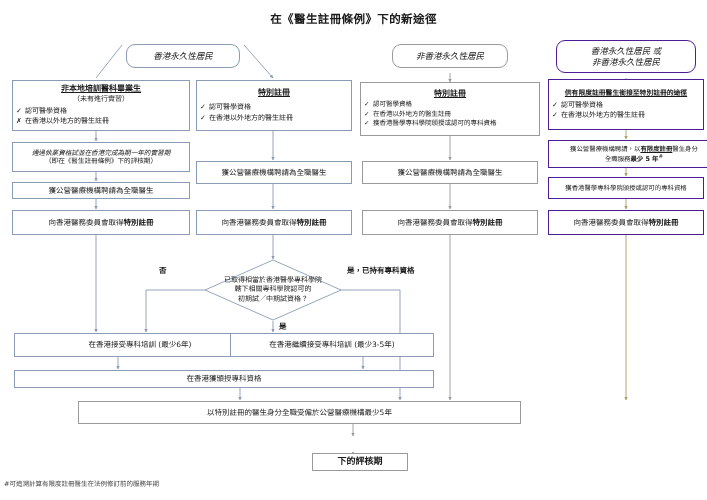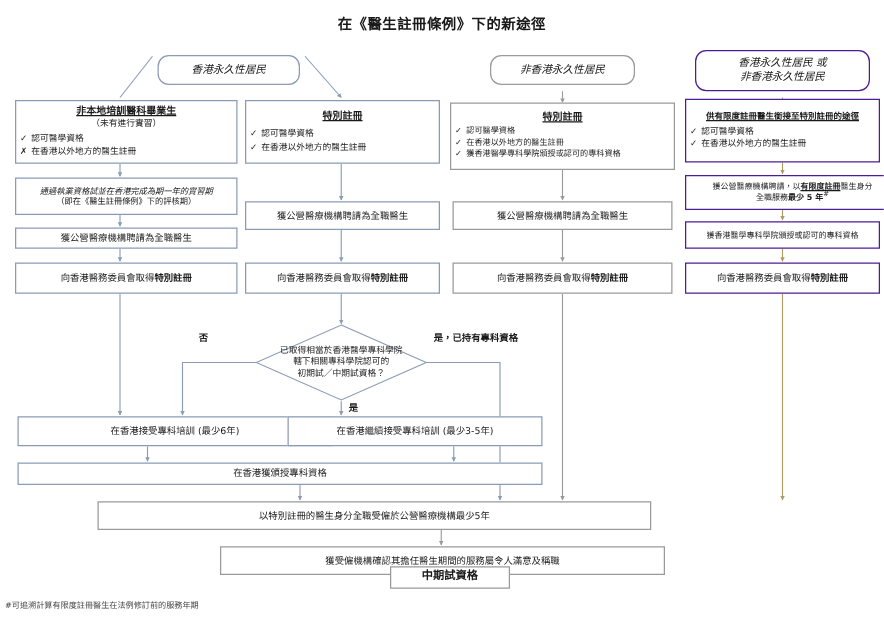--- a/index.html
+++ b/index.html
@@ -289,23 +289,20 @@
   </div>
 
   <div class="node c-blue body-txt" style="left:14px;top:370px;width:420px;height:18px;">
     <div class="inner">在香港獲頒授專科資格</div>
   </div>
 
   <div class="node c-gray body-txt" style="left:78px;top:401px;width:443px;height:23px;">
     <div class="inner">以特別註冊的醫生身分全職受僱於公營醫療機構最少5年</div>
   </div>
 
-  <div class="node c-gray body-txt" style="left:176px;top:437px;width:356px;height:23px;">
-    <div class="inner">獲受僱機構確認其擔任醫生期間的服務屬令人滿意及稱職</div>
-  </div>
 
   <div class="node c-gray" style="left:312px;top:453px;width:96px;height:18px;font-size:9px;font-weight:bold;">
-    <div class="inner">中期試資格</div>
+    <div class="inner">下的評核期</div>
   </div>
 
   <div class="footnote">#可追溯計算有限度註冊醫生在法例修訂前的服務年期</div>
 
 </div>
 
 </body></html>

